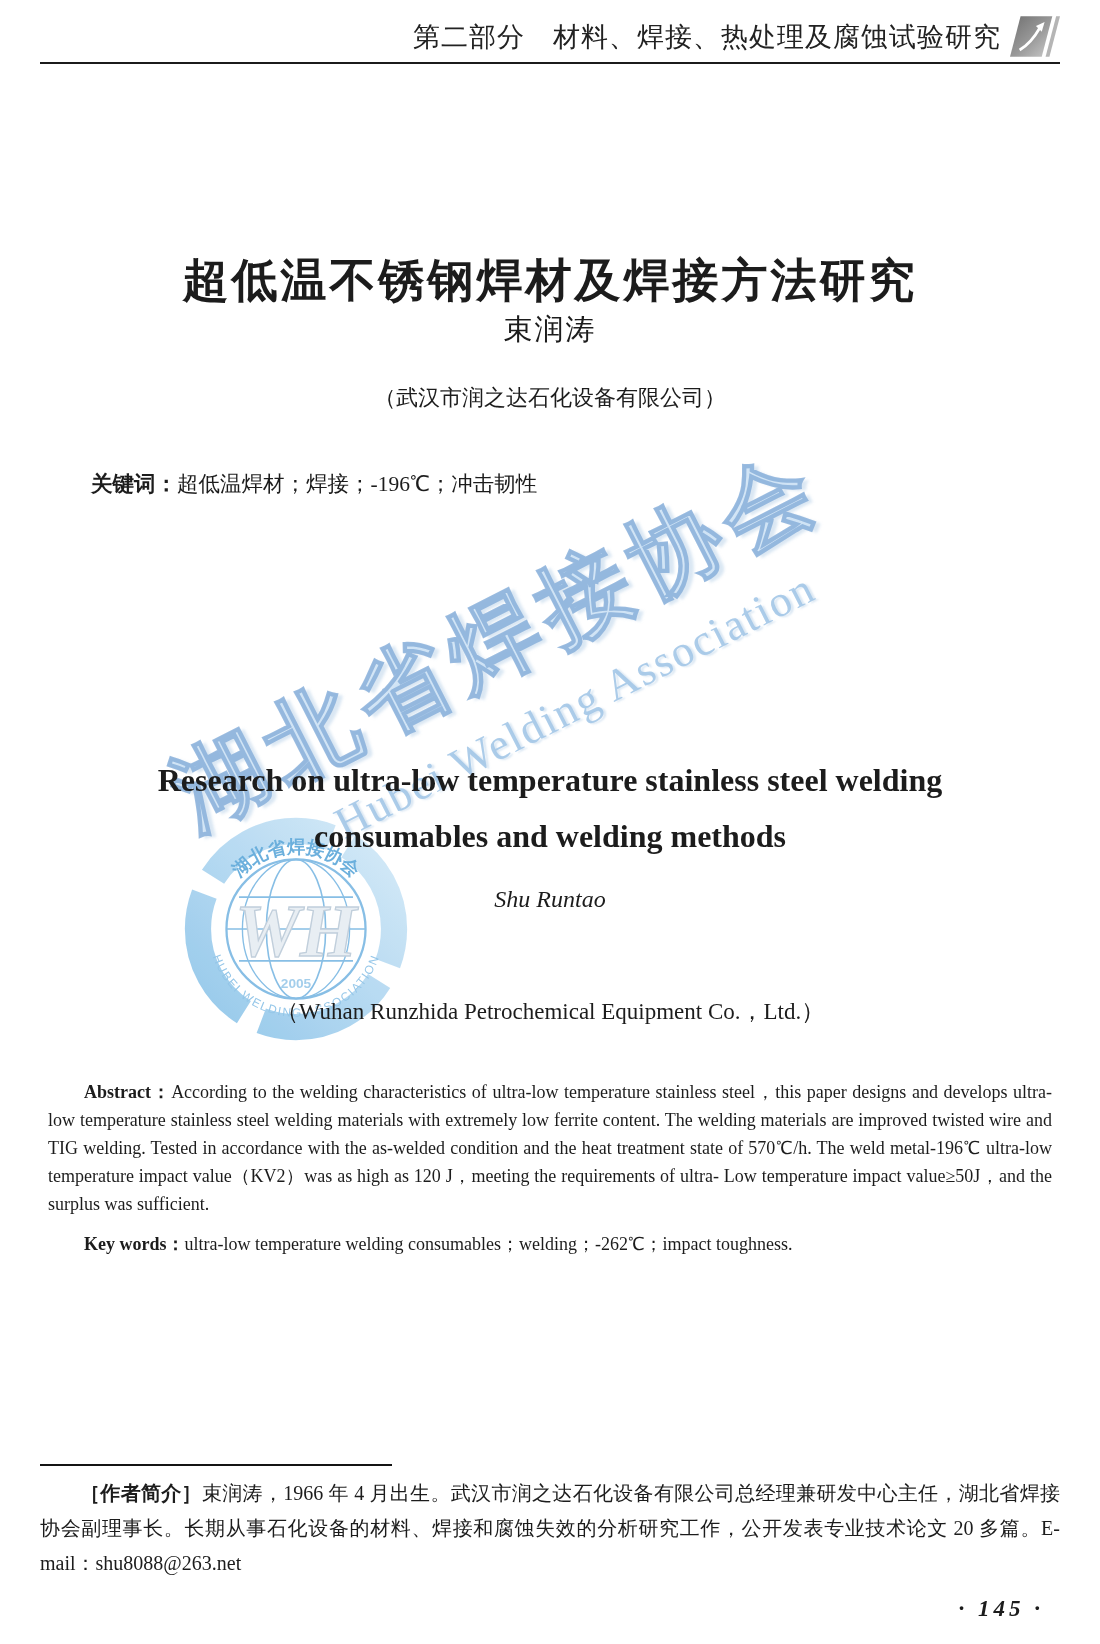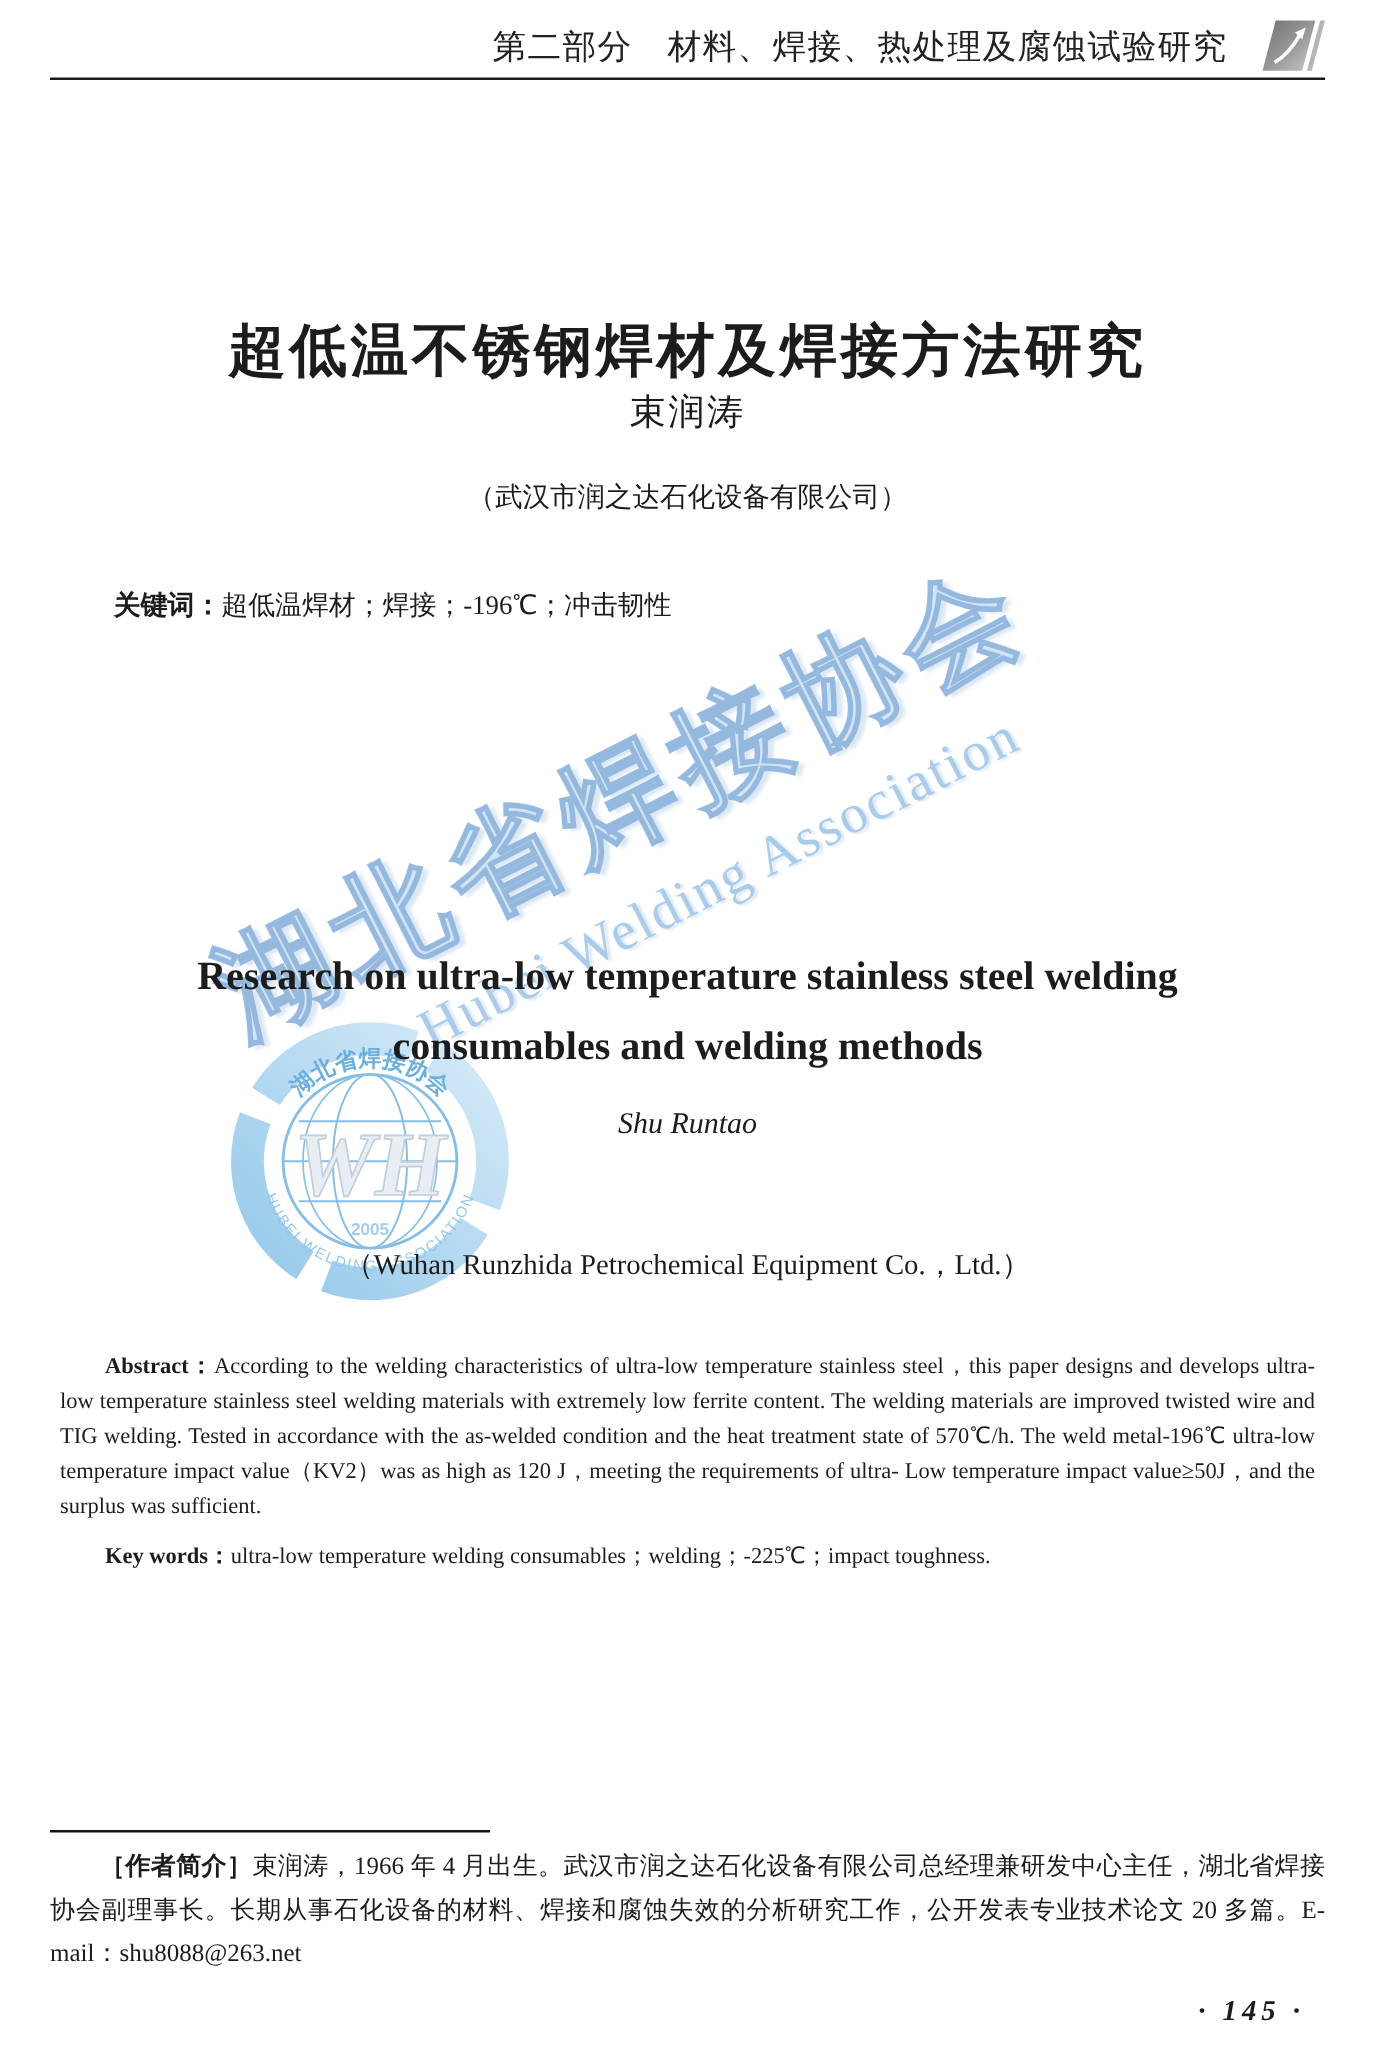--- a/index.html
+++ b/index.html
@@ -6,21 +6,21 @@
   .page{
     position:relative;width:1100px;height:1644px;background:#ffffff;
     font-family:"Liberation Serif",serif;color:#1c1c1c;overflow:hidden;
   }
   .layer{position:absolute;left:0;top:0;width:100%;height:100%;}
   .content{z-index:2;}
   .watermark{z-index:1;pointer-events:none;}
 
   
   .header{
-    position:absolute;top:16px;right:40px;display:flex;align-items:center;gap:28px;
+    position:absolute;top:16px;right:40px;display:flex;align-items:center;gap:9px;
   }
   .header-text{font-size:27px;letter-spacing:1px;color:#222;}
   .header-icon{width:50px;height:41px;display:block;}
   .rule{position:absolute;top:62px;left:40px;width:1020px;height:2px;background:#1b1b1b;}
 
   
   .title-zh{
     position:absolute;top:206px;left:0;width:100%;text-align:center;
     font-size:46px;font-weight:bold;letter-spacing:3px;margin-top:44px;
   }
@@ -143,21 +143,21 @@
 
     <div class="title-en">
       <div>Research on ultra-low temperature stainless steel welding</div>
       <div>consumables and welding methods</div>
     </div>
     <div class="author-en">Shu Runtao</div>
     <div class="affil-en">（Wuhan Runzhida Petrochemical Equipment Co.，Ltd.）</div>
 
     <div class="en-block">
       <p><span class="label-en">Abstract：</span><span>According to the welding characteristics of ultra-low temperature stainless steel，this paper designs and develops ultra-low temperature stainless steel welding materials with extremely low ferrite content. The welding materials are improved twisted wire and TIG welding. Tested in accordance with the as-welded condition and the heat treatment state of 570℃/h. The weld metal-196℃ ultra-low temperature impact value（KV2）was as high as 120 J，meeting the requirements of ultra- Low temperature impact value≥50J，and the surplus was sufficient.</span></p>
-      <p class="kw"><span class="label-en">Key words：</span><span>ultra-low temperature welding consumables；welding；-225℃；impact toughness.</span></p>
+      <p class="kw"><span class="label-en">Key words：</span><span>ultra-low temperature welding consumables；welding；-262℃；impact toughness.</span></p>
     </div>
 
     <div class="footnote">
       <div class="foot-rule"></div>
       <p class="bio"><span class="label-zh">［作者简介］</span><span>束润涛，1966 年 4 月出生。武汉市润之达石化设备有限公司总经理兼研发中心主任，湖北省焊接协会副理事长。长期从事石化设备的材料、焊接和腐蚀失效的分析研究工作，公开发表专业技术论文 20 多篇。E-mail：shu8088@263.net</span></p>
     </div>
 
     <div class="pagenum">· 145 ·</div>
   </div>
 </div>

